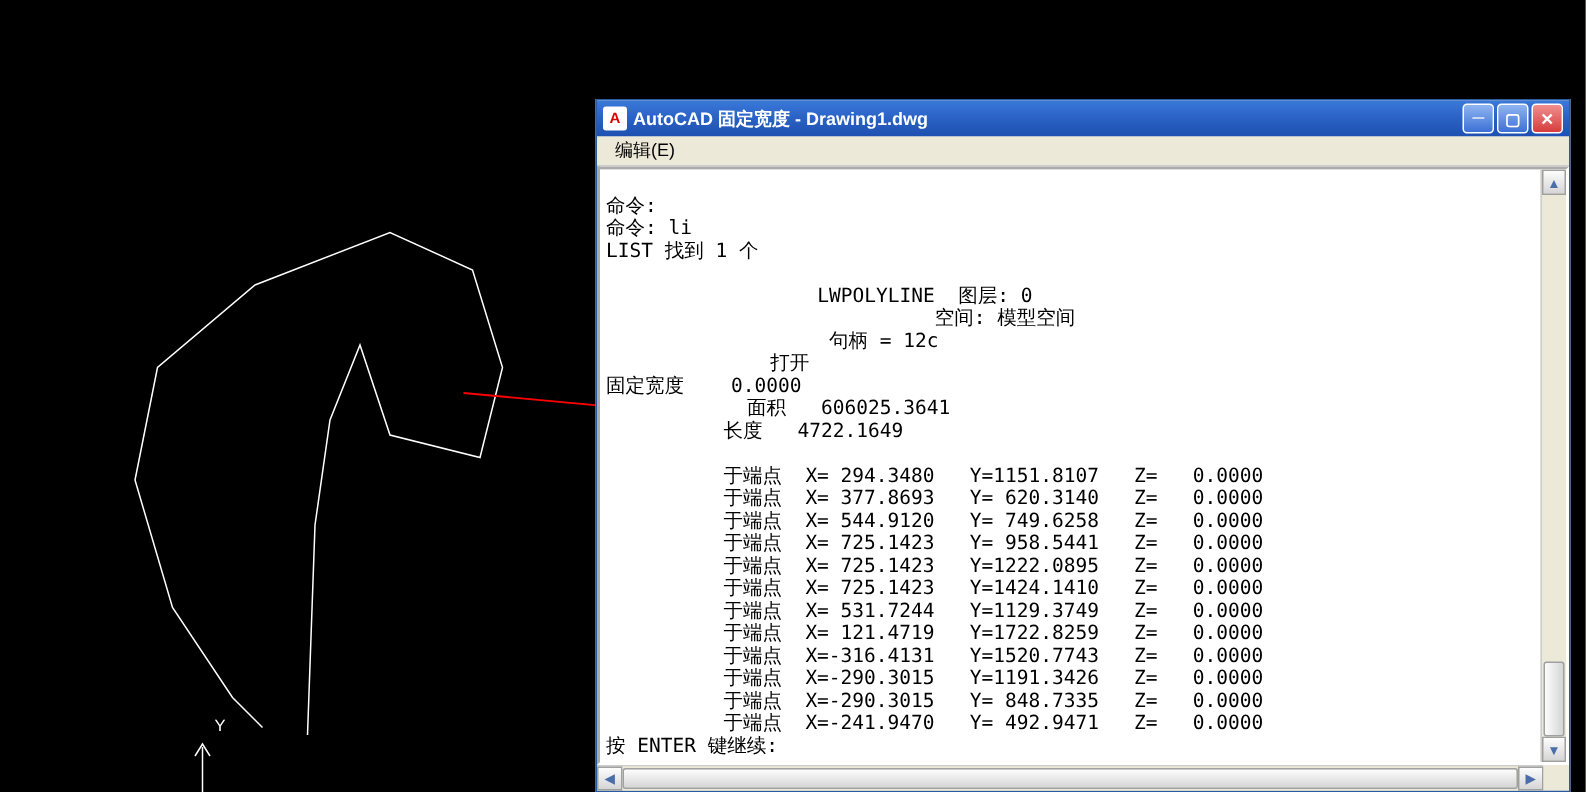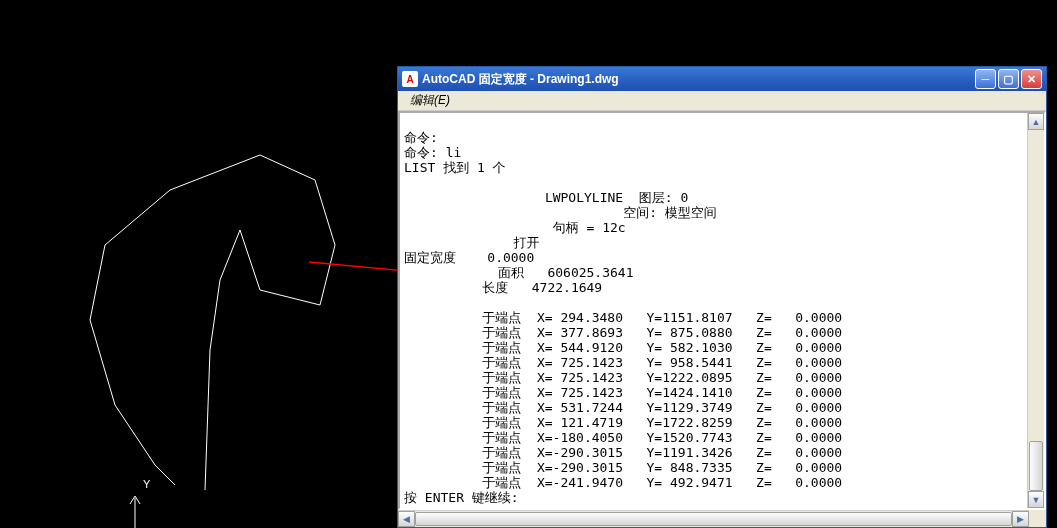--- a/index.html
+++ b/index.html
@@ -72,21 +72,20 @@
     cursor: pointer;
   }
   .win-btn.close { background: linear-gradient(to bottom,#f08f8f,#d63d3d); }
   .menubar {
     height: 20px;
     background: #ece9d8;
     display: flex; align-items: center;
     padding: 0 6px;
     border-bottom: 1px solid #ccc;
     font-size: 12px;
-    font-style: italic;
   }
   .menu-item { padding: 1px 6px; cursor: pointer; }
   .terminal-wrap {
     flex: 1;
     display: flex;
     border: 2px inset #fff;
     background: #fff;
     position: relative;
     overflow: hidden;
     margin: 0;
@@ -203,28 +202,28 @@
 <span class="line"></span>
 <span class="line">                  LWPOLYLINE  图层: 0</span>
 <span class="line">                            空间: 模型空间</span>
 <span class="line">                   句柄 = 12c</span>
 <span class="line">              打开</span>
 <span class="line">固定宽度    0.0000</span>
 <span class="line">            面积   606025.3641</span>
 <span class="line">          长度   4722.1649</span>
 <span class="line"></span>
 <span class="line">          于端点  X= 294.3480   Y=1151.8107   Z=   0.0000</span>
-<span class="line">          于端点  X= 377.8693   Y= 875.0880   Z=   0.0000</span>
-<span class="line">          于端点  X= 544.9120   Y= 582.1030   Z=   0.0000</span>
+<span class="line">          于端点  X= 377.8693   Y= 620.3140   Z=   0.0000</span>
+<span class="line">          于端点  X= 544.9120   Y= 749.6258   Z=   0.0000</span>
 <span class="line">          于端点  X= 725.1423   Y= 958.5441   Z=   0.0000</span>
 <span class="line">          于端点  X= 725.1423   Y=1222.0895   Z=   0.0000</span>
 <span class="line">          于端点  X= 725.1423   Y=1424.1410   Z=   0.0000</span>
 <span class="line">          于端点  X= 531.7244   Y=1129.3749   Z=   0.0000</span>
 <span class="line">          于端点  X= 121.4719   Y=1722.8259   Z=   0.0000</span>
-<span class="line">          于端点  X=-180.4050   Y=1520.7743   Z=   0.0000</span>
+<span class="line">          于端点  X=-316.4131   Y=1520.7743   Z=   0.0000</span>
 <span class="line">          于端点  X=-290.3015   Y=1191.3426   Z=   0.0000</span>
 <span class="line">          于端点  X=-290.3015   Y= 848.7335   Z=   0.0000</span>
 <span class="line">          于端点  X=-241.9470   Y= 492.9471   Z=   0.0000</span>
 <span class="line">按 ENTER 键继续:</span></div>
     <div class="scrollbar-v">
       <div class="sb-btn">▲</div>
       <div class="sb-track">
         <div class="sb-thumb"></div>
       </div>
       <div class="sb-btn">▼</div>

